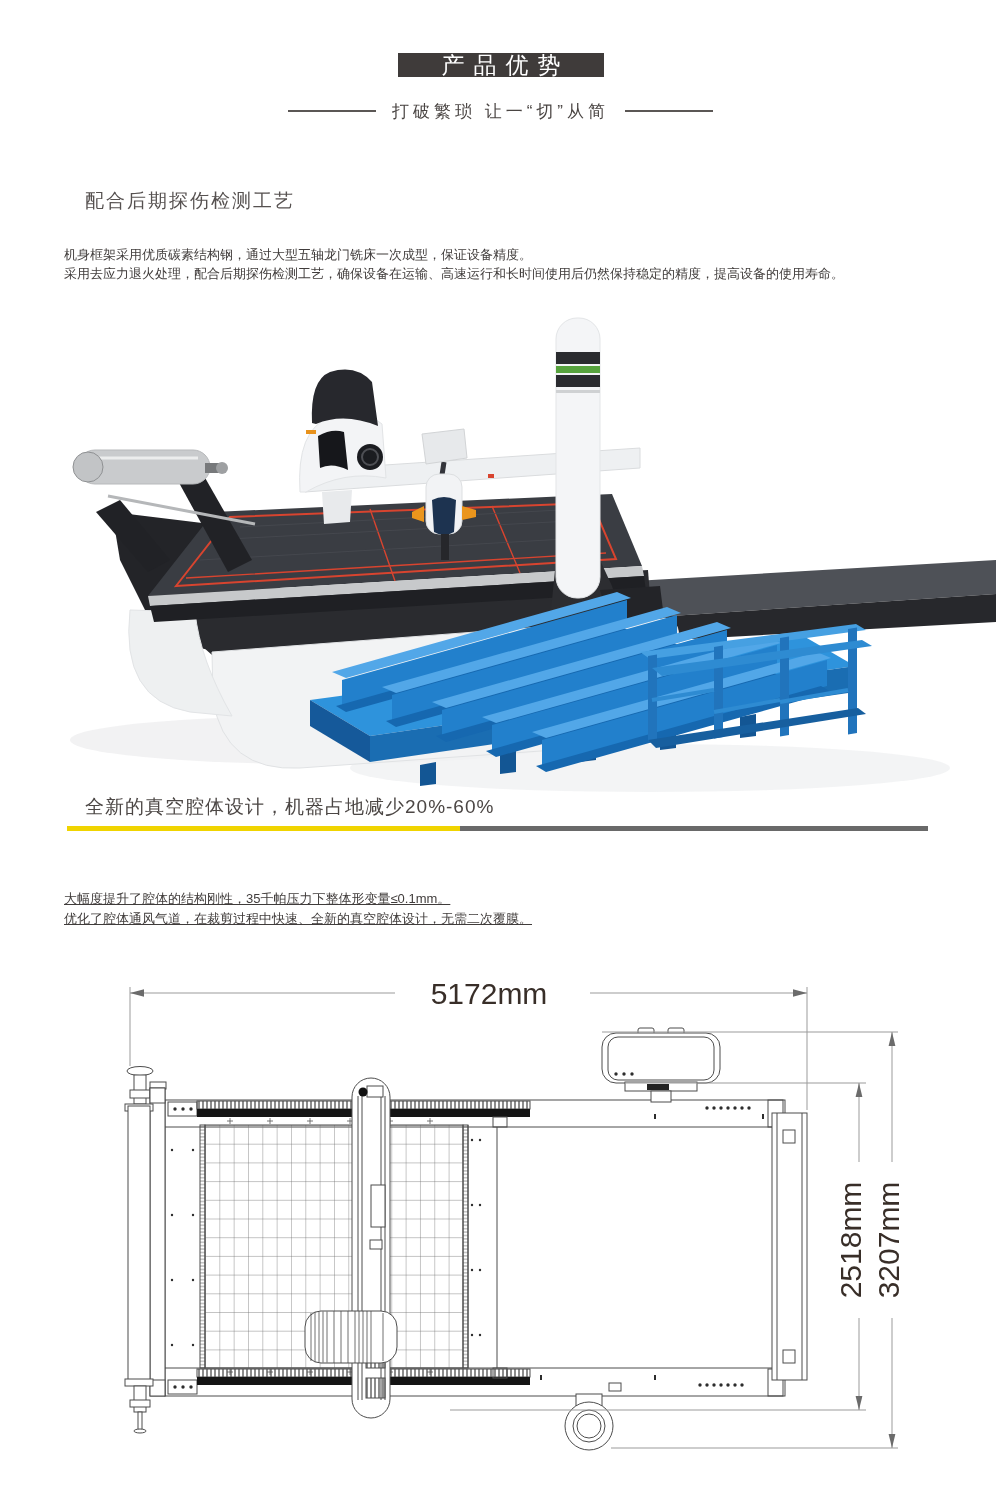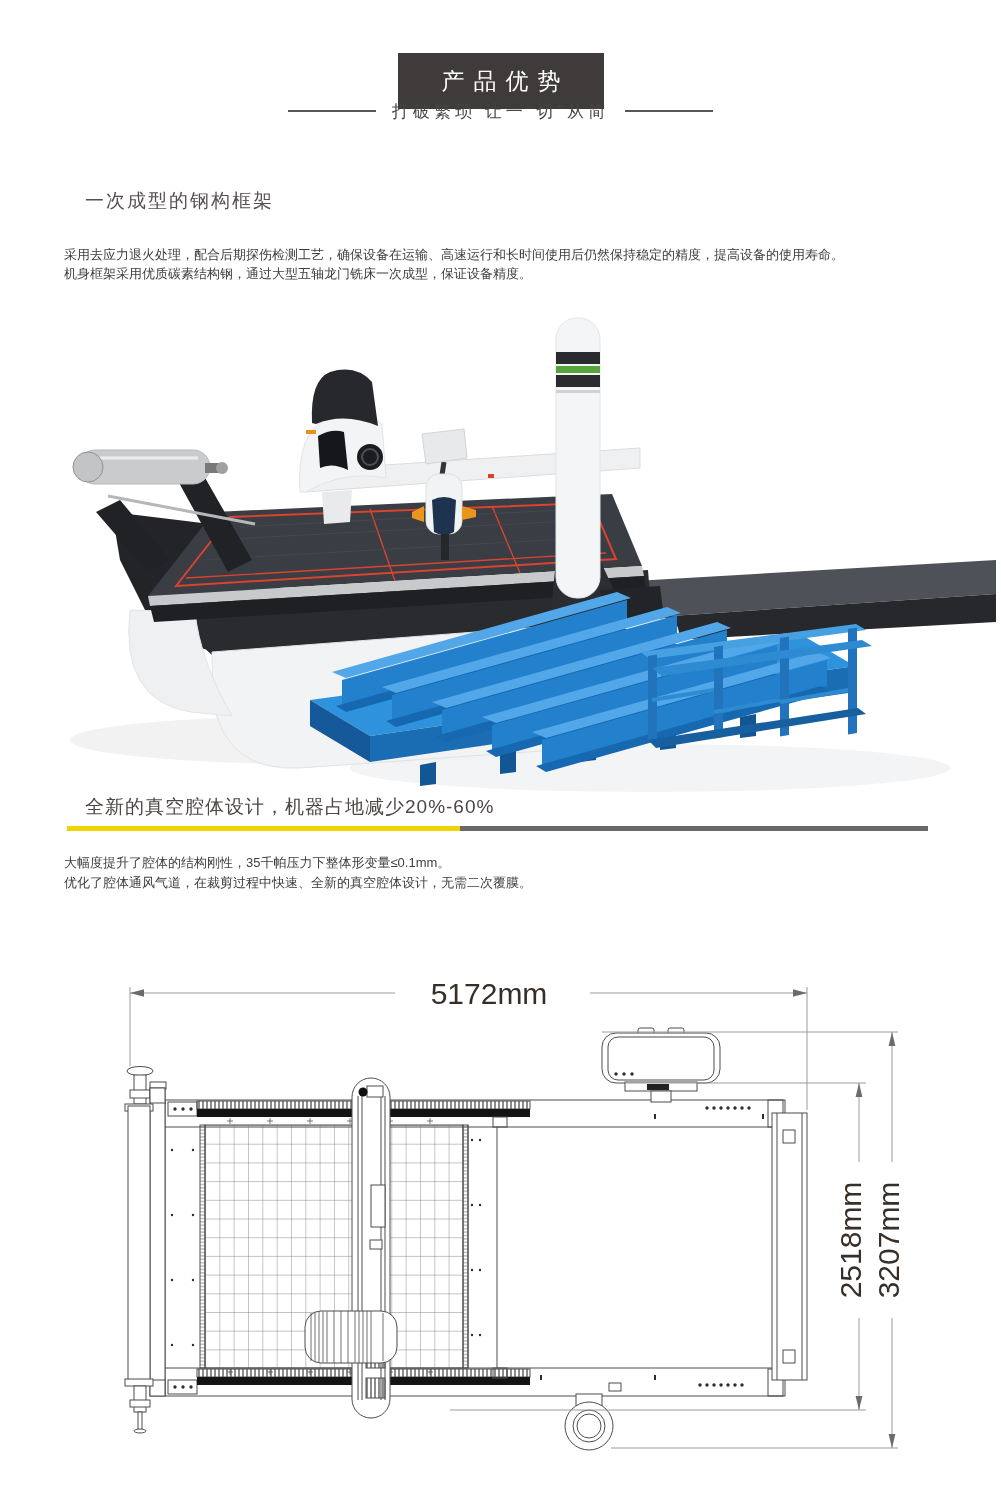--- a/index.html
+++ b/index.html
@@ -3,56 +3,56 @@
 <meta charset="utf-8">
 <style>
   :root{
     --title-box-bg:#3f3b3a;
     --accent-yellow:#f0d400;
     --underline-gray:#696969;
   }
   html,body{margin:0;padding:0;background:#fff;}
   .page{position:relative;width:1001px;height:1501px;background:#fff;overflow:hidden;
         font-family:"Liberation Sans","DejaVu Sans",sans-serif;color:#403c3b;}
-  .title-box{position:absolute;left:398px;top:53px;width:206px;height:56px;
+  .title-box{position:absolute;left:398px;top:53px;width:206px;height:24px;
              background:var(--title-box-bg);color:#ffffff;display:flex;align-items:center;justify-content:center;
              font-size:23px;letter-spacing:9px;text-indent:9px;}
   .tagline-row{position:absolute;left:0;top:99px;width:1001px;height:24px;
                display:flex;align-items:center;justify-content:center;gap:16px;}
   .tagline-line{width:88px;height:0;border-top:2px solid #5b5755;}
   .tagline{font-size:17px;color:#4a4543;letter-spacing:4px;white-space:nowrap;text-align:right;}
   .sec-heading{position:absolute;left:85px;font-size:19px;color:#565150;letter-spacing:2px;white-space:nowrap;}
   .sec1-heading{top:188px;}
   .sec2-heading{top:794px;letter-spacing:1px;color:#4c4745;}
   .body-text{position:absolute;left:64px;font-size:13px;color:#403c3b;white-space:nowrap;}
   .sec1-body{top:245px;line-height:19px;}
-  .sec2-body{top:853px;line-height:20px;}
+  .sec2-body{top:889px;line-height:20px;text-decoration:underline;}
   .underline-bar{position:absolute;left:67px;top:826px;width:861px;height:5px;background:var(--underline-gray);}
   .underline-yellow{position:absolute;left:0;top:0;width:393px;height:5px;background:var(--accent-yellow);}
   svg{position:absolute;display:block;}
   .svg-machine{left:0;top:300px;width:1001px;height:495px;}
   .svg-tech{left:0;top:950px;width:1001px;height:551px;}
   text{font-family:"Liberation Sans","DejaVu Sans",sans-serif;}
 </style>
 </head>
 <body>
 
 <div class="page">
 
   <div class="title-box">产品优势</div>
   <div class="tagline-row">
     <div class="tagline-line"></div>
     <div class="tagline">打破繁琐 让一“切”从简</div>
     <div class="tagline-line"></div>
   </div>
 
-  <div class="sec-heading sec1-heading">一次成型的钢构框架</div>
+  <div class="sec-heading sec1-heading">配合后期探伤检测工艺</div>
   <div class="body-text sec1-body">
+    <div>机身框架采用优质碳素结构钢，通过大型五轴龙门铣床一次成型，保证设备精度。</div>
     <div>采用去应力退火处理，配合后期探伤检测工艺，确保设备在运输、高速运行和长时间使用后仍然保持稳定的精度，提高设备的使用寿命。</div>
-    <div>机身框架采用优质碳素结构钢，通过大型五轴龙门铣床一次成型，保证设备精度。</div>
   </div>
 
   <svg class="svg-machine" viewBox="0 300 1001 495" aria-hidden="true">
 
     <ellipse cx="320" cy="740" rx="250" ry="24" fill="#ededee" opacity="0.7"></ellipse>
     <ellipse cx="650" cy="768" rx="300" ry="24" fill="#f0f1f2" opacity="0.8"></ellipse>
 
     <g>
       <polygon points="600,583 996,560 996,594 612,620" fill="#4e5157"></polygon>
       <polygon points="612,620 996,594 996,622 618,643" fill="#27282c"></polygon>

